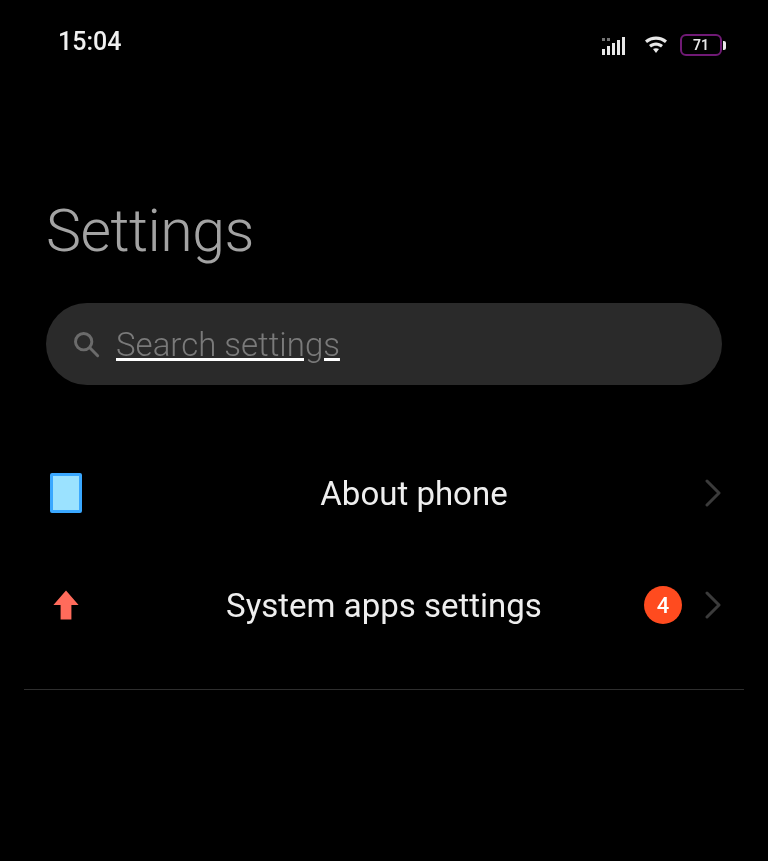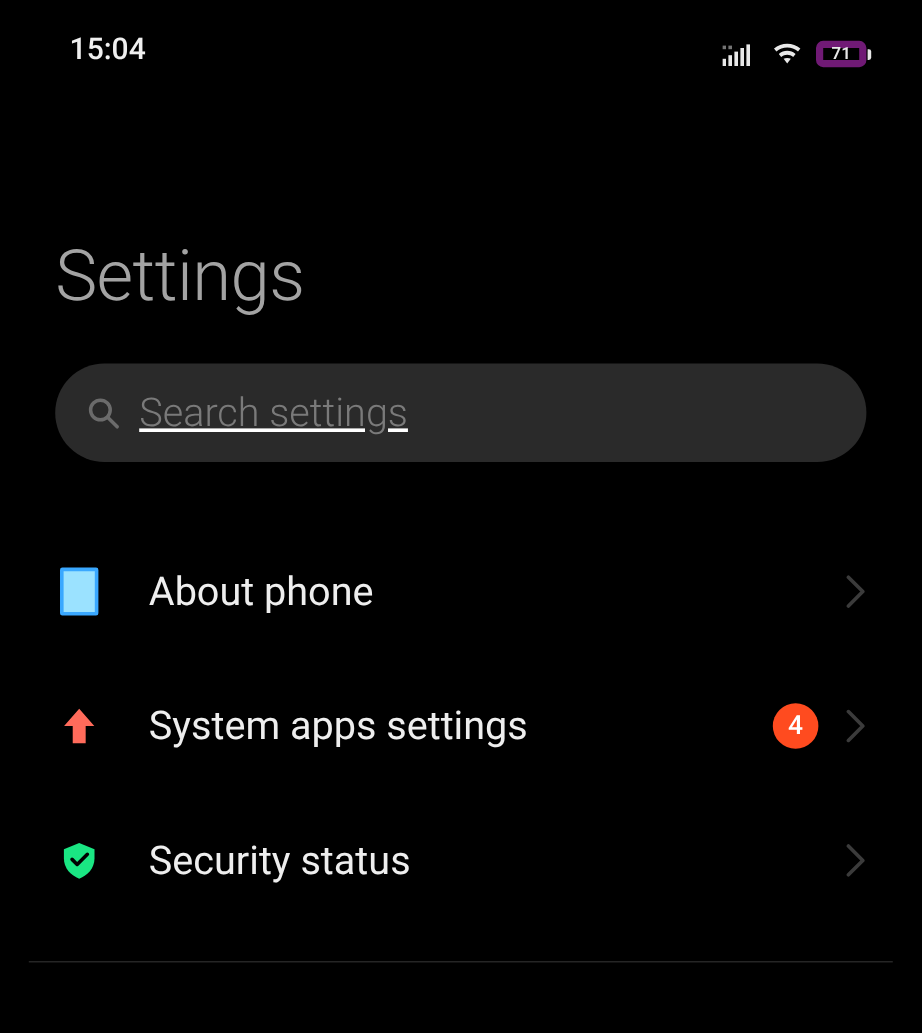--- a/index.html
+++ b/index.html
@@ -41,21 +41,21 @@
       width: 26px;
       height: 20px;
     }
     .battery-wrap {
       display: flex;
       align-items: center;
     }
     .battery-body {
       width: 42px;
       height: 22px;
-      border: 6px solid #701a75;
+      border: 2px solid #701a75;
       border-radius: 6px;
       display: flex;
       align-items: center;
       justify-content: center;
     }
     .battery-text {
       font-size: 14px;
       font-weight: 600;
       color: #e8e8e8;
     }
@@ -110,20 +110,21 @@
       align-items: center;
       justify-content: center;
       margin-right: 38px;
       flex-shrink: 0;
     }
     .item-label {
       font-size: 33px;
       font-weight: 400;
       color: #eeeeee;
       flex: 1;
+      text-align: center;
     }
     .item-badge {
       width: 38px;
       height: 38px;
       border-radius: 50%;
       background: #ff4b1f;
       display: flex;
       align-items: center;
       justify-content: center;
       font-size: 22px;
@@ -212,28 +213,16 @@
         <path d="M20 4 L34 20 L26 20 L26 36 L14 36 L14 20 L6 20 Z"></path>
       </svg>
     </div>
     <div class="item-label">System apps settings</div>
     <div class="item-badge">4</div>
     <svg class="chevron-icon" viewBox="0 0 18 30">
       <polyline points="3,3 15,15 3,27" stroke="#aaa" stroke-width="3" fill="none" stroke-linecap="round" stroke-linejoin="round"></polyline>
     </svg>
   </div>
 
-  <div class="settings-item">
-    <div class="item-icon-wrap">
-      <svg class="shield-icon" viewBox="0 0 40 40" width="34" height="34">
-        <path d="M20 3 L35 9 L35 18 C35 28 28 35 20 38 C12 35 5 28 5 18 L5 9 Z"></path>
-        <polyline points="13,19 18,24 28,14" stroke="#000" stroke-width="3.5" fill="none" stroke-linecap="round" stroke-linejoin="round"></polyline>
-      </svg>
-    </div>
-    <div class="item-label">Security status</div>
-    <svg class="chevron-icon" viewBox="0 0 18 30">
-      <polyline points="3,3 15,15 3,27" stroke="#aaa" stroke-width="3" fill="none" stroke-linecap="round" stroke-linejoin="round"></polyline>
-    </svg>
-  </div>
 
 </div>
 
 <div class="divider"></div>
 
 </body></html>

